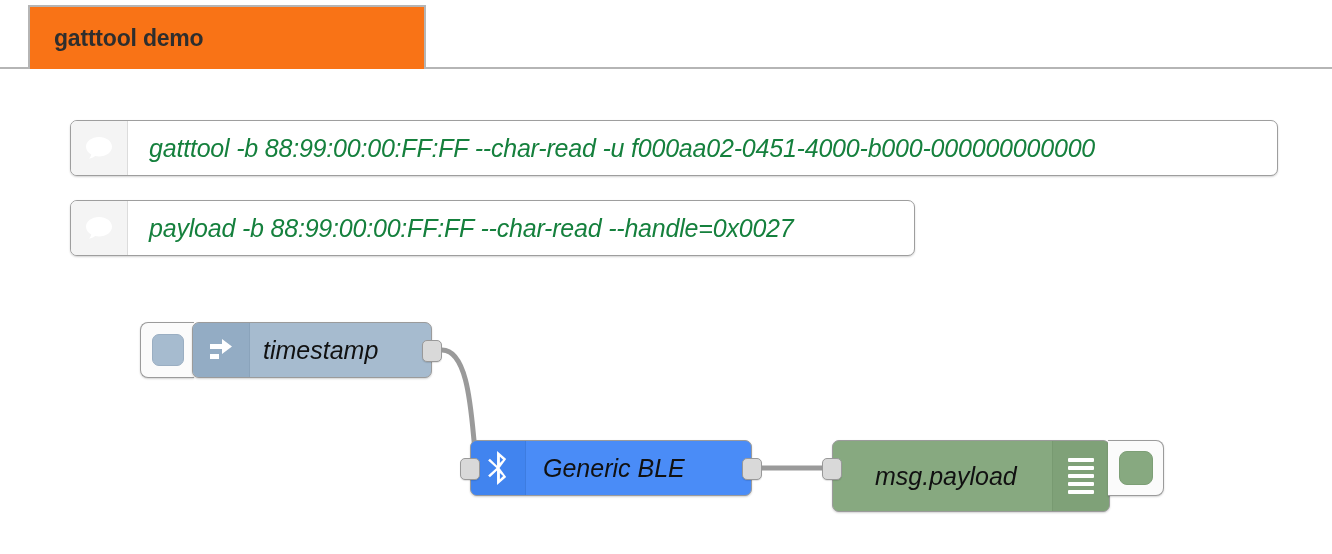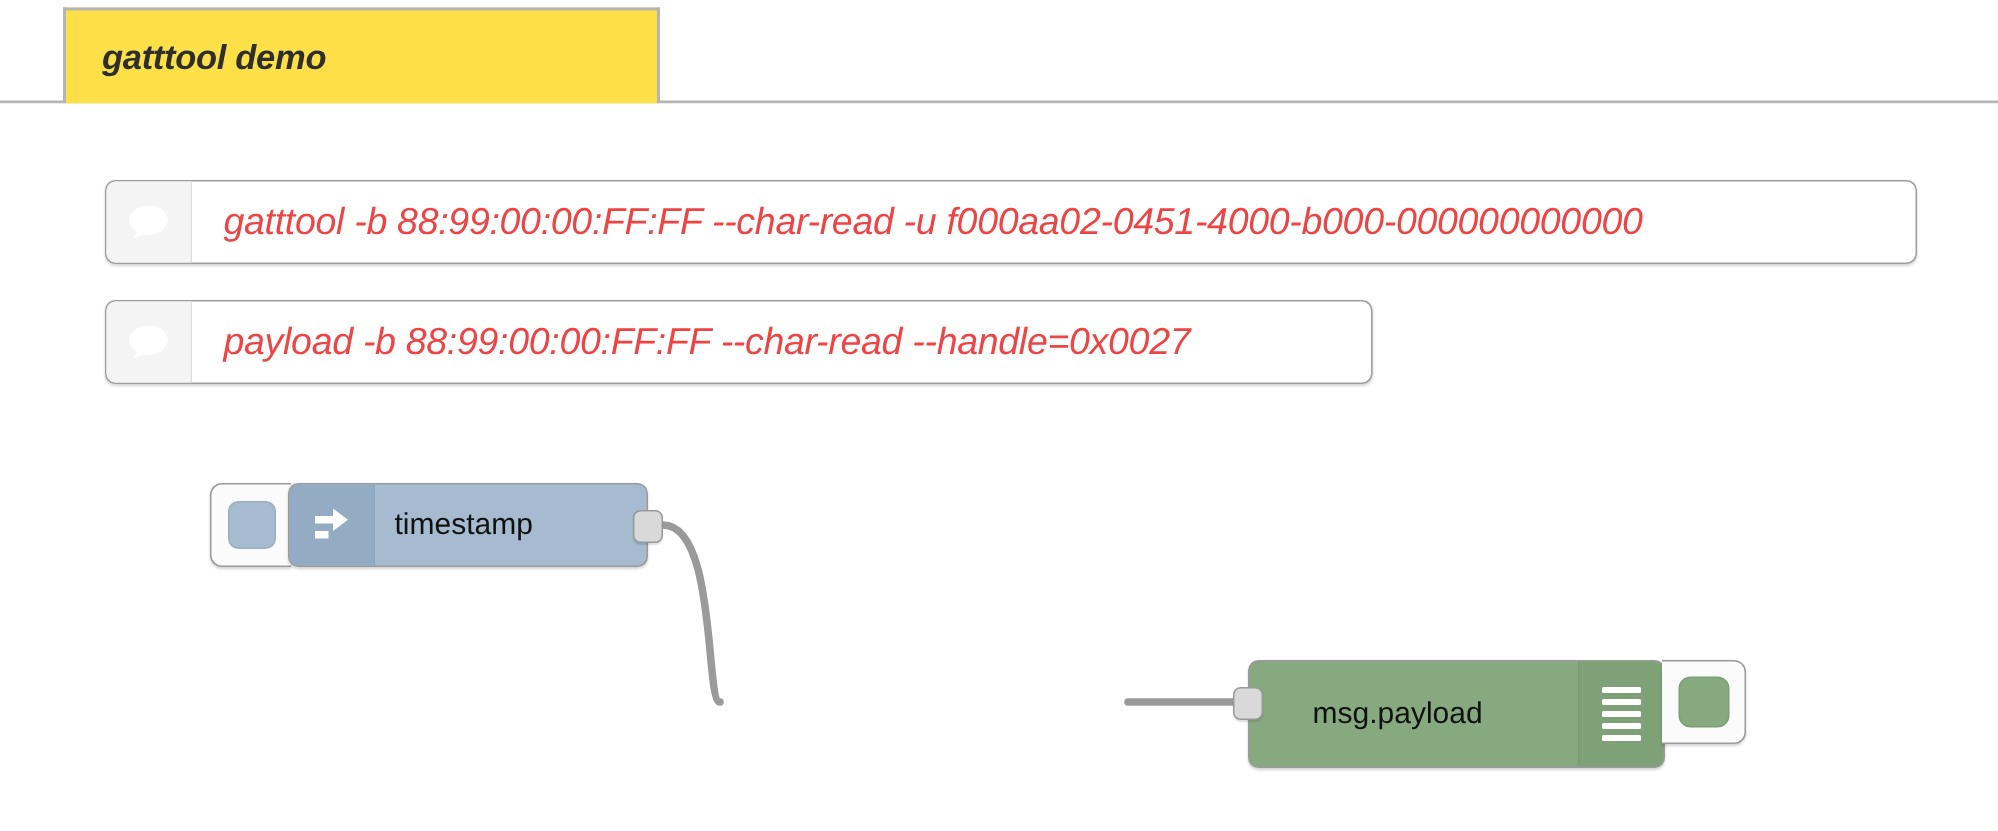--- a/index.html
+++ b/index.html
@@ -6,54 +6,53 @@
   body{
     width:1332px;height:554px;background:#ffffff;
     font-family:"Liberation Sans","DejaVu Sans",sans-serif;
     overflow:hidden;position:relative;
   }
 
   
   #tabbar{position:absolute;left:0;top:0;width:1332px;height:69px;}
   #tabbar .rule{position:absolute;left:0;top:67px;width:1332px;height:2px;background:#b5b5b5;}
   #tab-active{
-    position:absolute;left:42px;top:5px;width:398px;height:64px;
-    background:#fde047;border:2px solid #b5b5b5;border-bottom:none;
+    position:absolute;left:28px;top:5px;width:398px;height:64px;
+    background:#f97316;border:2px solid #b5b5b5;border-bottom:none;
     box-sizing:border-box;
-    font-style:italic;
   }
   #tab-active .tab-label{
     position:absolute;left:24px;top:18px;
     font-size:23px;font-weight:bold;color:#2e2e2e;letter-spacing:-0.2px;
     white-space:nowrap;
   }
 
   
   #canvas{position:absolute;left:0;top:69px;width:1332px;height:485px;background:#fff;}
   #wires{position:absolute;left:0;top:0;width:1332px;height:485px;pointer-events:none;}
 
   
   .node{position:absolute;box-sizing:border-box;border-radius:7px;
         border:1px solid #9b9b9b;box-shadow:0 1px 2px rgba(0,0,0,0.18);}
   .nlabel{position:absolute;top:0;height:100%;display:flex;align-items:center;
-          font-size:20px;color:#111;white-space:nowrap;}
+          font-size:25px;color:#111;white-space:nowrap;font-style:italic;}
   .port{position:absolute;width:20px;height:22px;border-radius:5px;
         background:#d9d9d9;border:1px solid #999;box-sizing:border-box;
         box-shadow:0 1px 1px rgba(0,0,0,0.12);}
 
   
   .comment{background:#ffffff;border:1px solid #9e9e9e;}
   .comment .icon-bay{
     position:absolute;left:0;top:0;width:56px;height:100%;
     background:#f4f4f4;border-right:1px solid #dcdcdc;
     border-radius:6px 0 0 6px;display:flex;align-items:center;justify-content:center;
   }
   .comment .ctext{
     position:absolute;left:78px;top:0;height:100%;display:flex;align-items:center;
-    font-size:25px;font-style:italic;color:#ef4444;white-space:nowrap;letter-spacing:-0.2px;
+    font-size:25px;font-style:italic;color:#15803d;white-space:nowrap;letter-spacing:-0.2px;
   }
 
   
   #node-inject{left:192px;top:253px;width:240px;height:56px;background:#a6bbcf;}
   #node-inject .icon-bay{
     position:absolute;left:0;top:0;width:56px;height:100%;
     background:#93acc4;border-right:1px solid #8aa3bb;
     border-radius:6px 0 0 6px;display:flex;align-items:center;justify-content:center;
   }
   #inject-button{
@@ -139,20 +138,30 @@
     <span class="icon-bay">
       <svg width="30" height="30" viewBox="0 0 30 30" xmlns="http://www.w3.org/2000/svg">
         <path d="M4 9h12V4l10 7.5L16 19v-5H4z" fill="#ffffff"></path>
         <path d="M4 19h9v5H4z" fill="#ffffff"></path>
       </svg>
     </span>
     <span class="nlabel" style="left:70px;">timestamp</span>
     <span class="port" style="right:-11px;top:17px;"></span>
   </div>
 
+  <div class="node" id="node-ble">
+    <span class="icon-bay">
+      <svg width="26" height="38" viewBox="0 0 26 40" xmlns="http://www.w3.org/2000/svg">
+        <path d="M12 2v15.5L4.5 10.3 2.6 12.2 11.4 20l-8.8 7.8 1.9 1.9L12 22.5V38l9.6-8.6L14.6 20l7-9.4L12 2zm3 6.2l3.4 3.2L15 14.8V8.2zm0 17l3.4 3.2L15 31.8v-6.6z" fill="#ffffff"></path>
+      </svg>
+    </span>
+    <span class="nlabel" style="left:72px;">Generic BLE</span>
+    <span class="port" style="left:-11px;top:17px;"></span>
+    <span class="port" style="right:-11px;top:17px;"></span>
+  </div>
 
   <div class="node" id="node-debug">
     <span class="nlabel" style="left:42px;">msg.payload</span>
     <span class="icon-bay">
       <span class="dbg-bars">
         <i></i>
           <i></i>
           <i></i>
           <i></i>
           <i></i>

